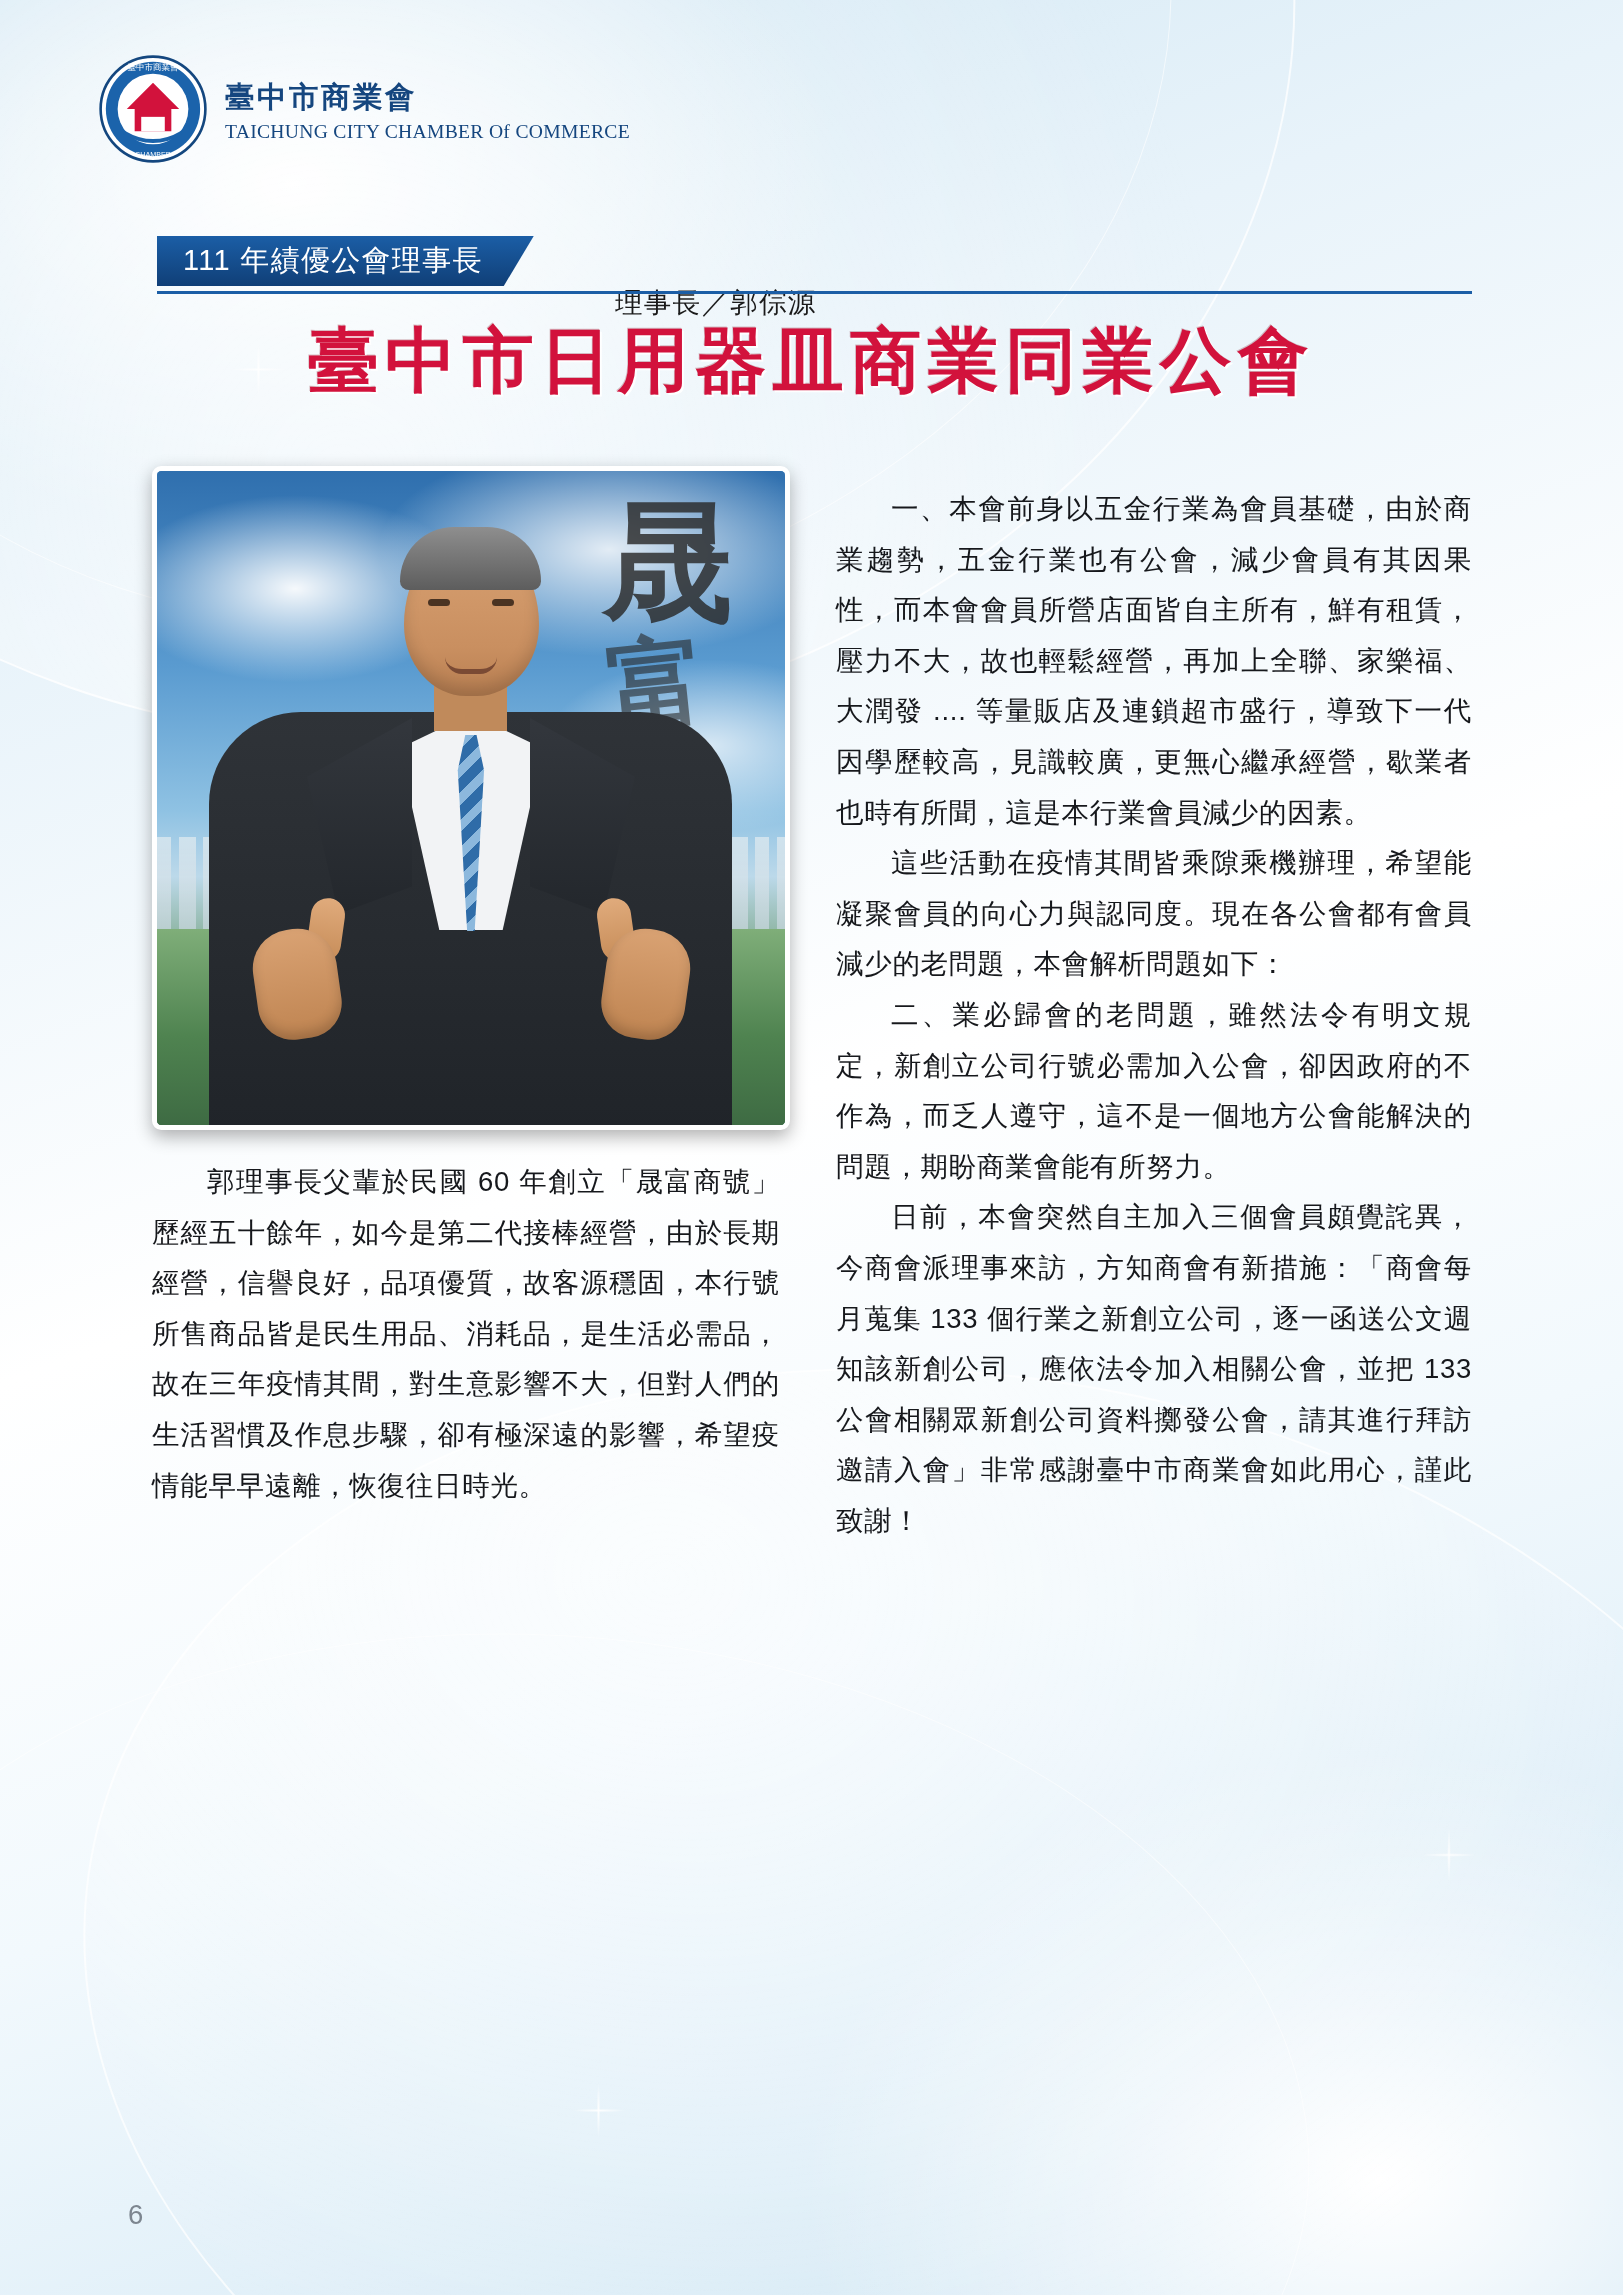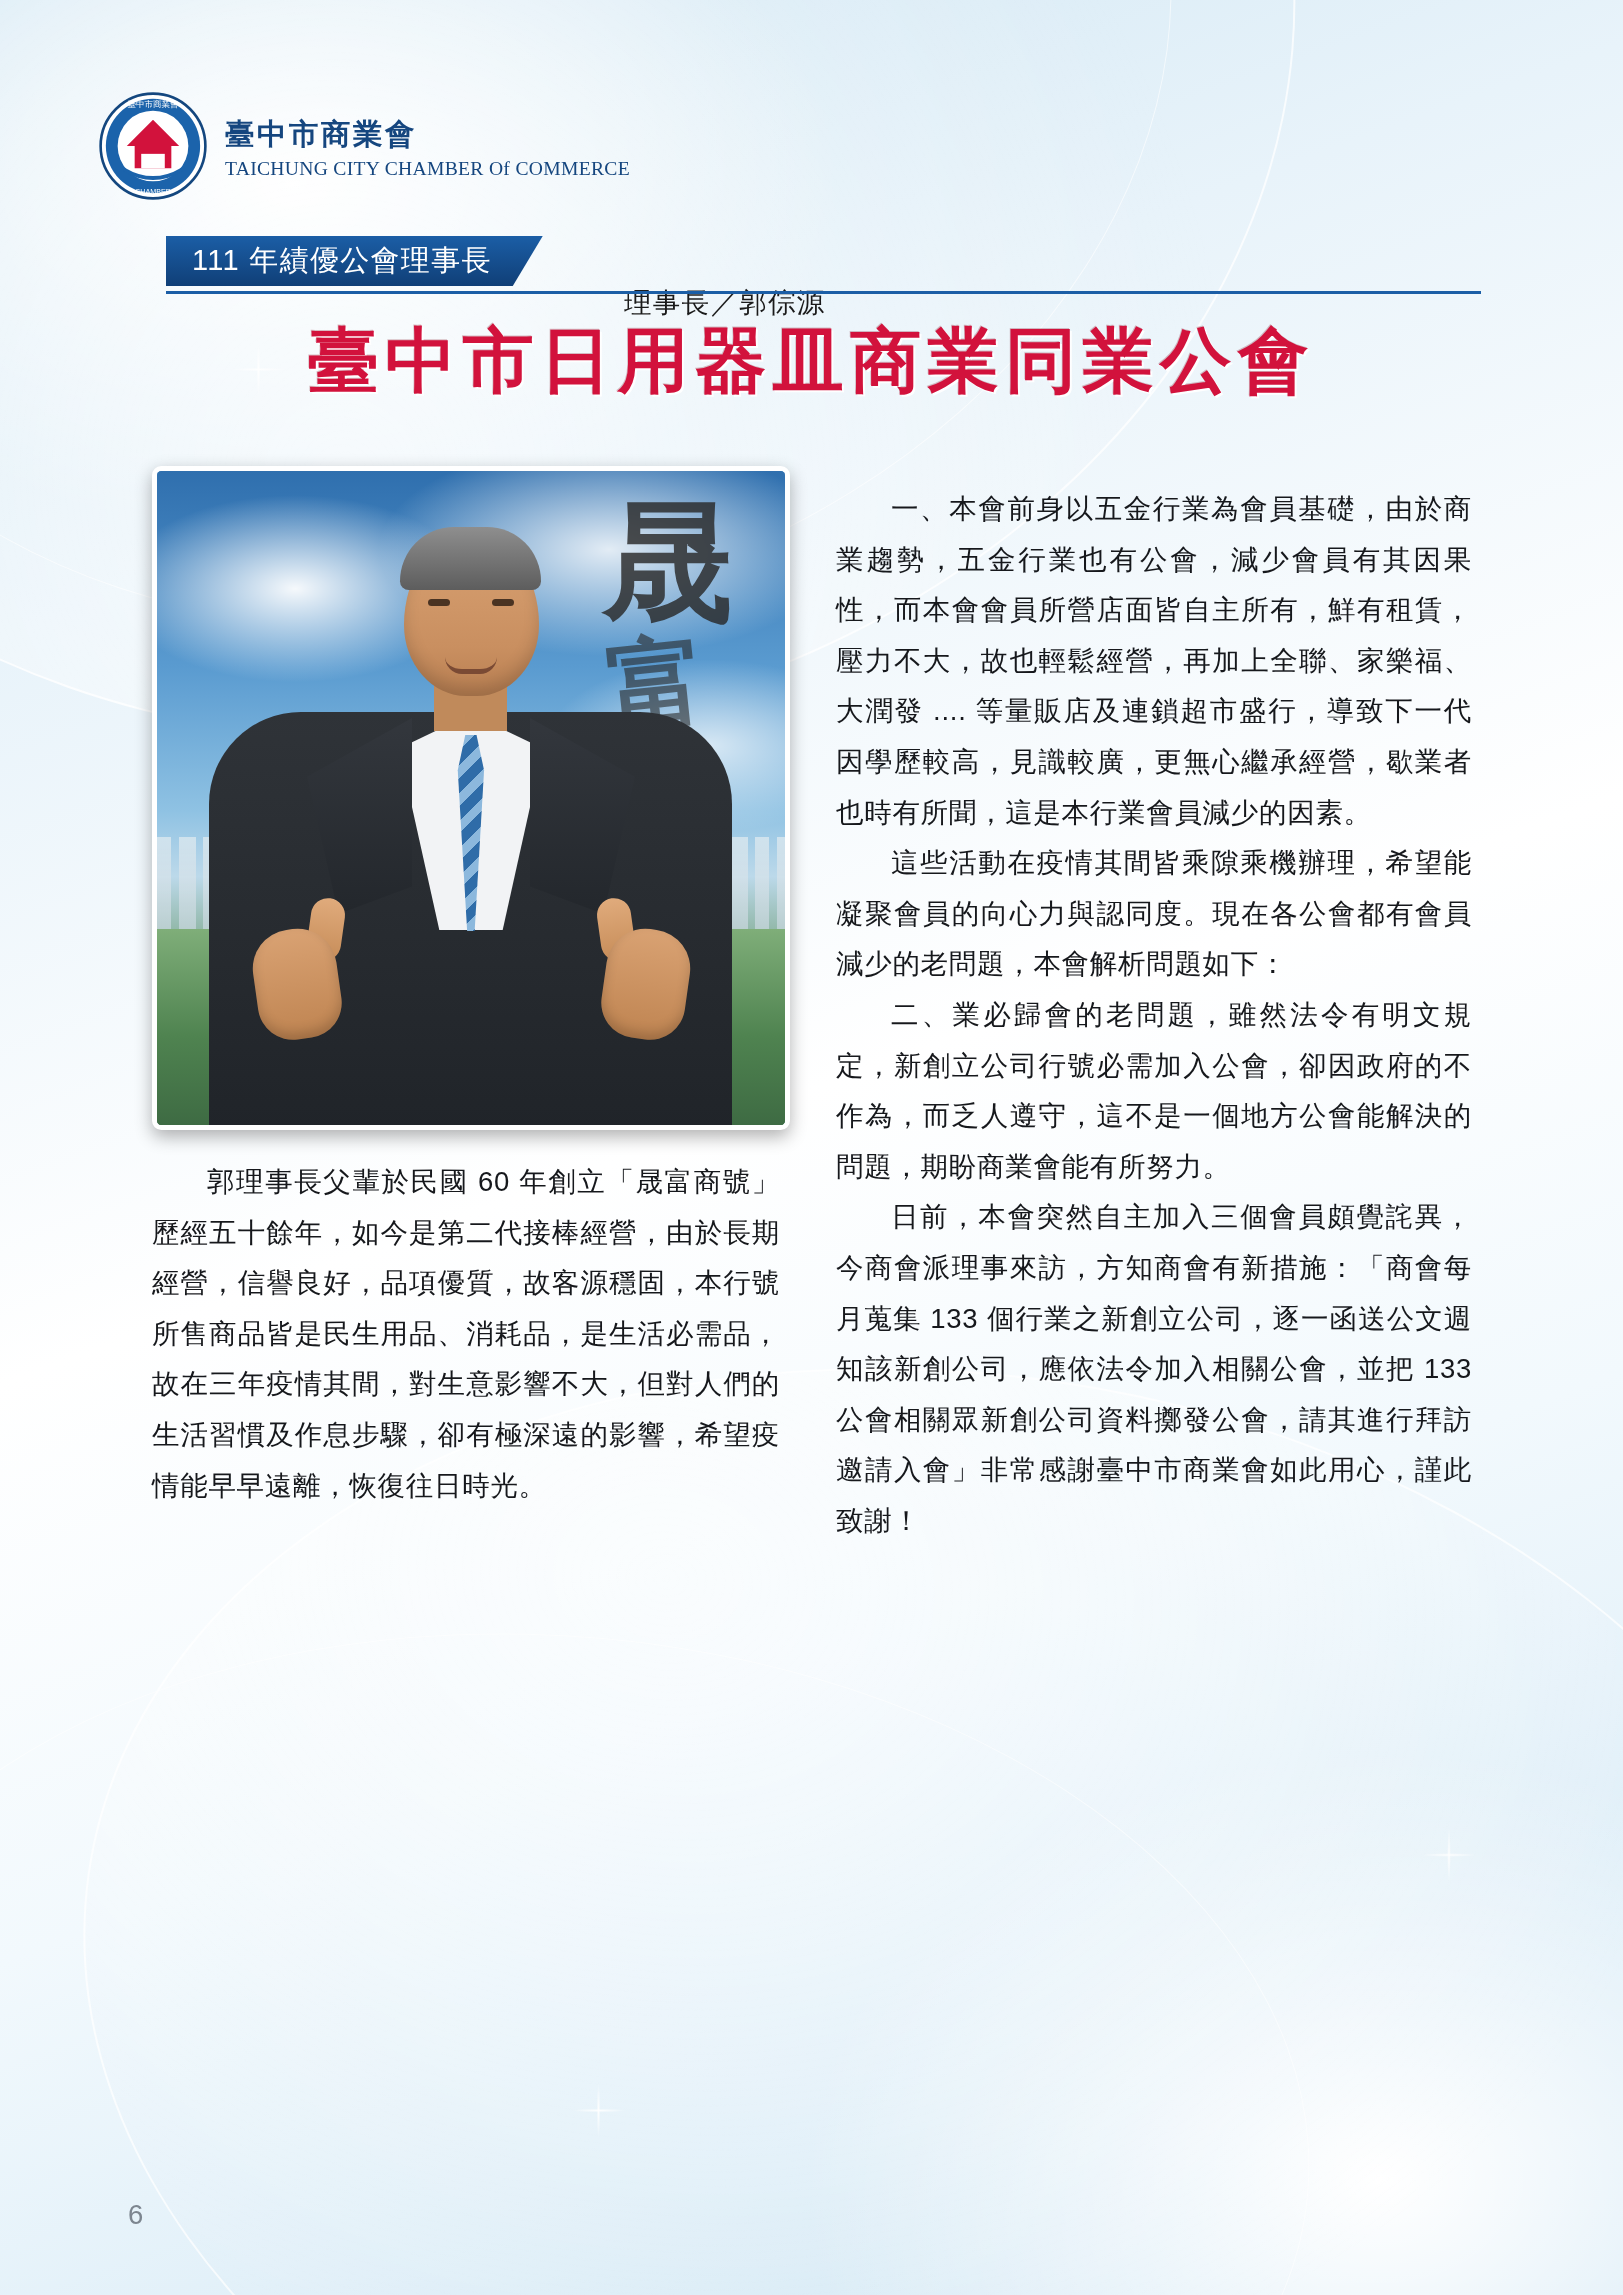--- a/index.html
+++ b/index.html
@@ -63,21 +63,20 @@
   .sp2 { left: 1400px; top: 1806px; width: 98px; height: 98px; }
   .sp3 { left: 569px; top: 2081px; width: 59px;  height: 59px; }
 
   
   .header {
     position: absolute;
     left: 98px; top: 54px;
     display: flex;
     align-items: center;
     gap: 17px;
-    margin-top: 37px;
   }
   .logo {
     width: 110px; height: 110px;
     position: relative;
     flex: 0 0 auto;
   }
   .logo svg { display: block; }
   .org-names { padding-top: 6.5px; }
   .org-zh {
     font-size: 29.4px;
@@ -91,21 +90,21 @@
     font-size: 19.6px;
     color: #15467f;
     letter-spacing: 0.3px;
     margin-top: 6.5px;
     font-family: "Liberation Serif", "DejaVu Serif", serif;
   }
 
   
   .ribbon-row {
     position: absolute;
-    left: 166px; top: 236px;
+    left: 157px; top: 236px;
     width: 1315px;
     height: 60px;
   }
   .ribbon {
     position: absolute;
     left: 0; top: 0;
     height: 50px;
     background: linear-gradient(180deg, #1b5ea6 0%, #103f77 100%);
     color: #ffffff;
     display: flex;

